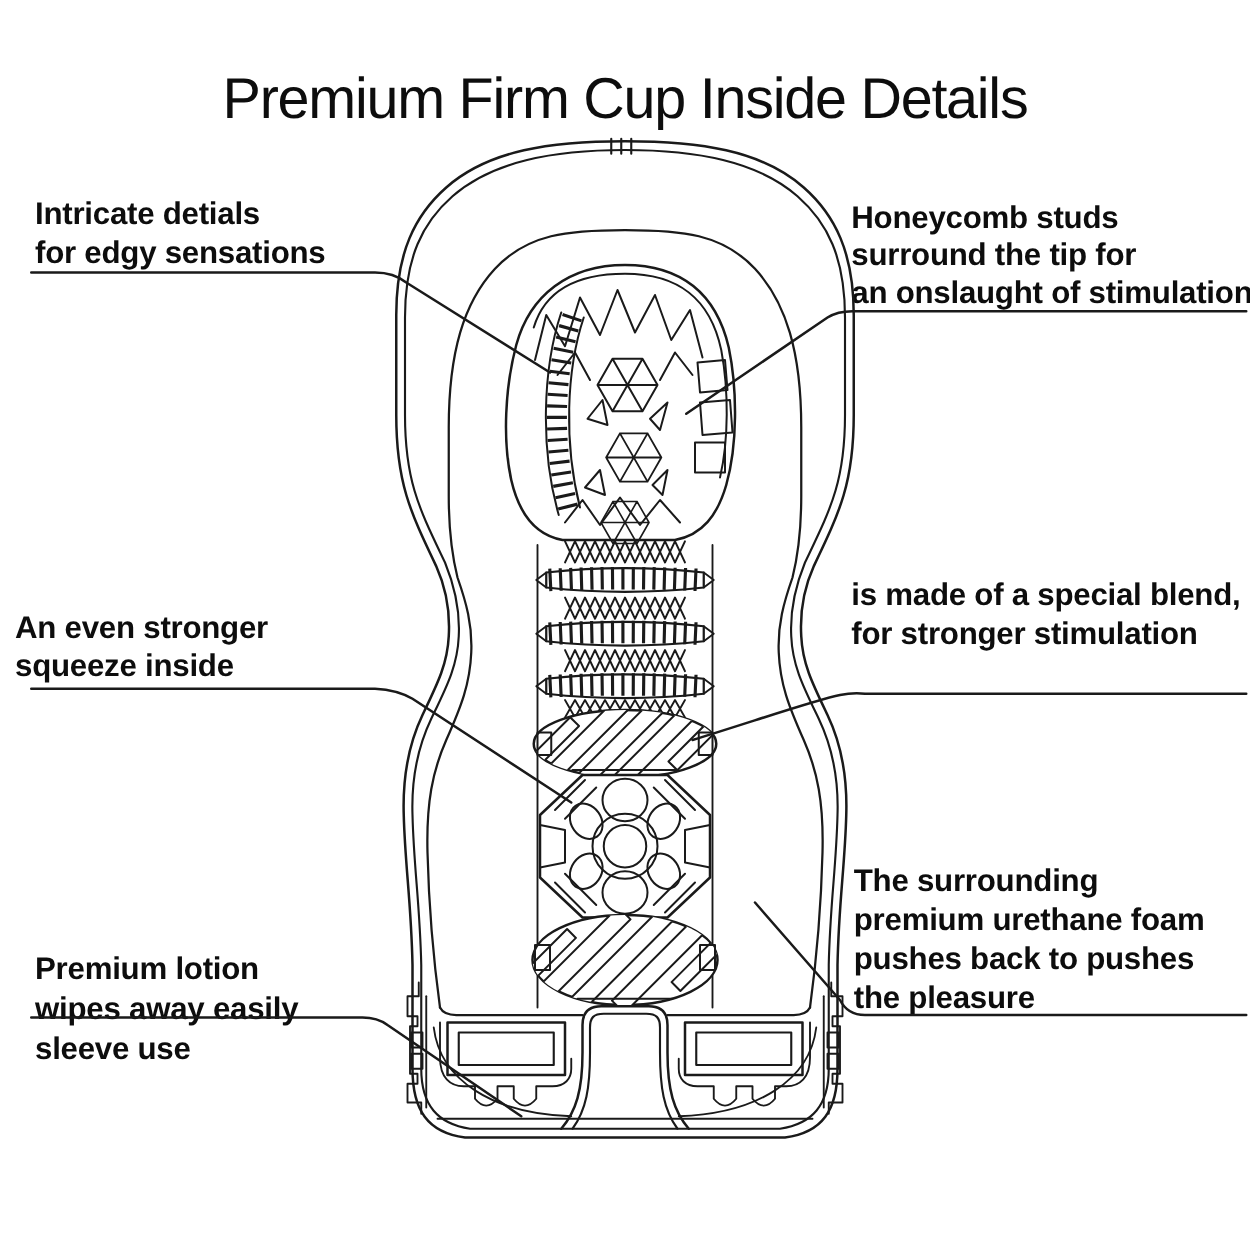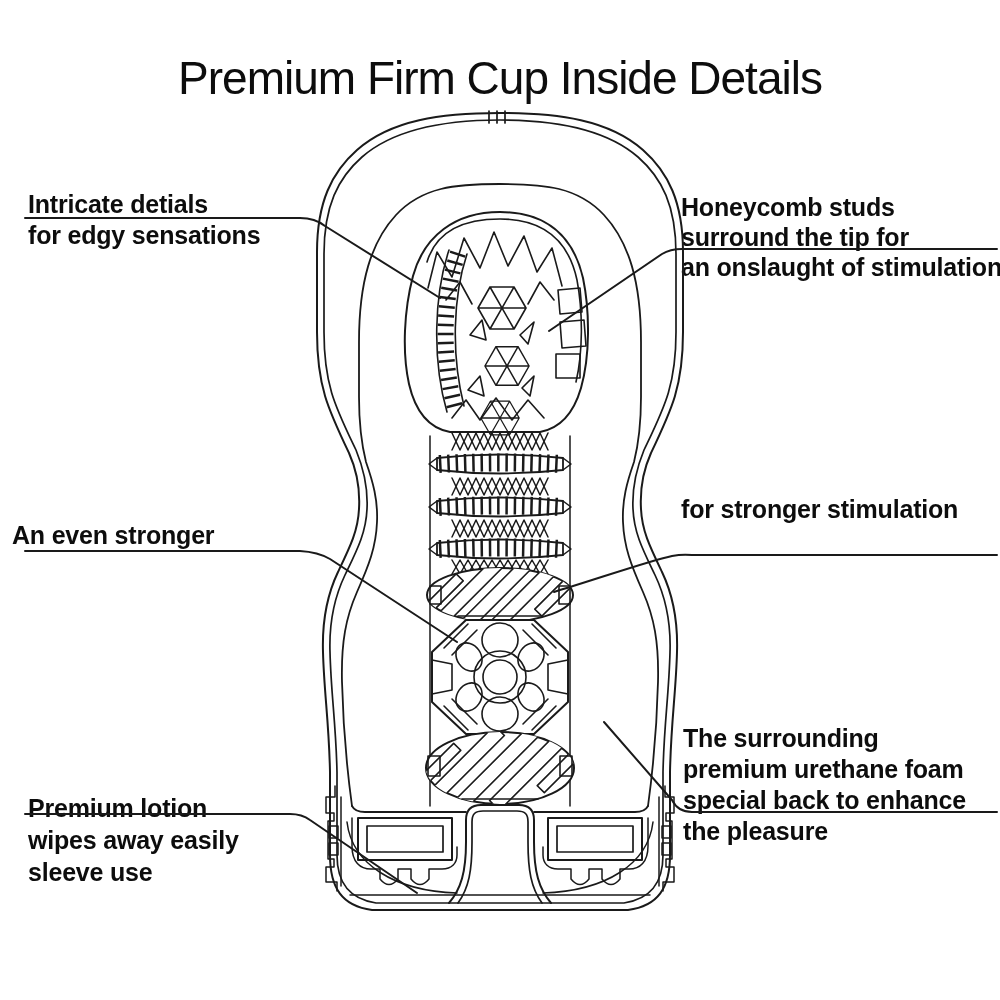--- a/index.html
+++ b/index.html
@@ -1,21 +1,21 @@
 <!DOCTYPE html>
 <html><head>
 <meta charset="utf-8">
 <style>
   html,body{margin:0;padding:0;background:#fff;}
   #canvas{position:relative;width:1000px;height:1000px;background:#fff;overflow:hidden;
           font-family:"Liberation Sans",sans-serif;border-radius:30px;}
   #title{position:absolute;top:20px;left:0;width:1000px;text-align:center;
          font:400 46px/54px "Liberation Sans",sans-serif;color:#0d0d0d;letter-spacing:-1px;}
   .label{position:absolute;font:700 25px/31px "Liberation Sans",sans-serif;color:#0d0d0d;
-         white-space:nowrap;letter-spacing:-0.2px;margin-top:33px;}
+         white-space:nowrap;letter-spacing:-0.2px;}
   #lbl-tl{left:28px;top:156px;line-height:31px;}
   #lbl-tr{left:681px;top:159px;line-height:30px;}
   #lbl-ml{left:12px;top:487px;line-height:31px;}
   #lbl-mr{left:681px;top:461px;line-height:31px;}
   #lbl-bl{left:28px;top:759px;line-height:32px;}
   #lbl-br{left:683px;top:690px;line-height:31px;}
   svg{position:absolute;left:0;top:0;}
 </style>
 </head>
 <body>
@@ -30,36 +30,38 @@
   </div>
 
   <div id="lbl-tr" class="label">
     <div>Honeycomb studs</div>
     <div>surround the tip for</div>
     <div>an onslaught of stimulation</div>
   </div>
 
   <div id="lbl-ml" class="label">
     <div>An even stronger</div>
+    <div>squeeze inside</div>
   </div>
 
   <div id="lbl-mr" class="label">
+    <div>is made of a special blend,</div>
     <div>for stronger stimulation</div>
   </div>
 
   <div id="lbl-bl" class="label">
     <div>Premium lotion</div>
     <div>wipes away easily</div>
     <div>sleeve use</div>
   </div>
 
   <div id="lbl-br" class="label">
     <div>The surrounding</div>
     <div>premium urethane foam</div>
-    <div>special back to enhance</div>
+    <div>pushes back to pushes</div>
     <div>the pleasure</div>
   </div>
 
   <svg width="1000" height="1000" viewBox="0 0 1000 1000">
     <defs>
       <path id="gem" d="M24,0 L12,-21 L-12,-21 L-24,0 L-12,21 L12,21 Z M24,0 L-24,0 M12,-21 L-12,21 M-12,-21 L12,21"></path>
       <clipPath id="ball1clip">
           <ellipse cx="500" cy="595" rx="73" ry="27"></ellipse>
         </clipPath>
       <clipPath id="ball2clip">

